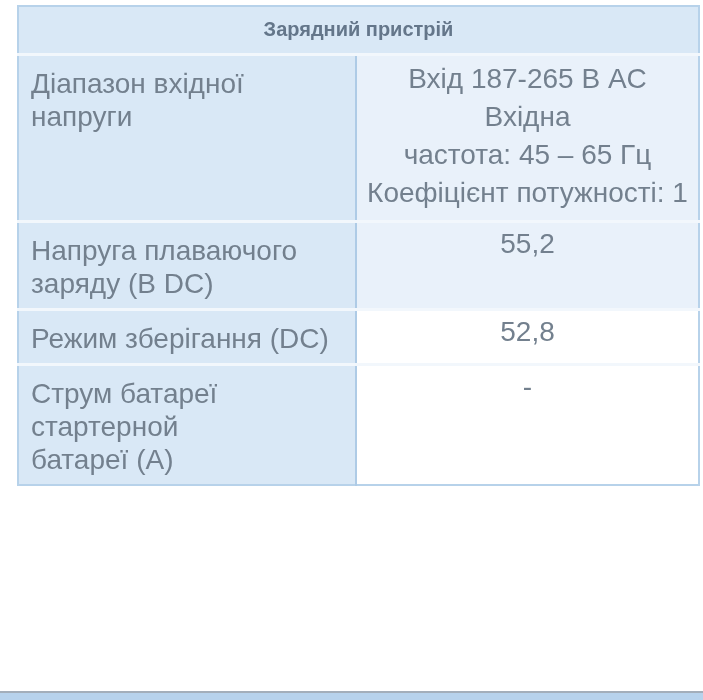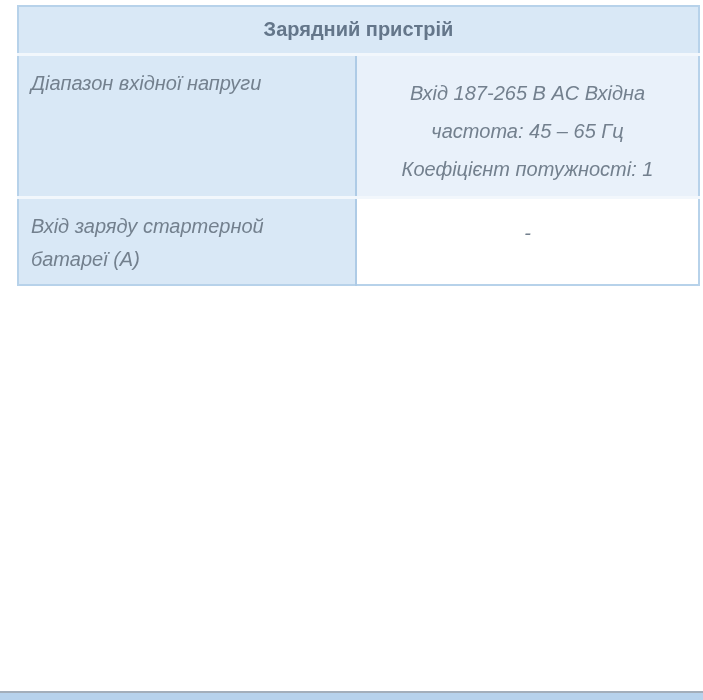--- a/index.html
+++ b/index.html
@@ -34,37 +34,36 @@
     font-size: 20px;
     font-weight: bold;
     text-align: center;
     vertical-align: middle;
     padding: 4px 8px;
     box-sizing: border-box;
   }
   td {
     box-sizing: border-box;
     vertical-align: top;
-    font-size: 20px;
+    font-size: 28px;
     line-height: 33px;
     color: #73808e;
     border-top: 3px solid #f2f7fc;
     white-space: pre-line;
     overflow: hidden;
-    font-style: italic;
   }
   td.label-cell {
     background: #d9e8f6;
     text-align: left;
     padding: 11px 12px 8px 12px;
   }
   td.value-cell {
     background: #ffffff;
     text-align: center;
-    padding: 18px 8px 8px 8px;
+    padding: 4px 8px 8px 8px;
     border-left: 2px solid #aecbe6;
   }
   td.value-cell.alt { background: #e9f1fa; }
   td.tall-lines { line-height: 38px; }
 
   .h-head { height: 48px; }
   .h-r1 { height: 128px; }
   .h-r2 { height: 83px; }
   .h-r3 { height: 86px; }
   .h-r4 { height: 55px; }
@@ -98,22 +97,31 @@
         <th class="title-cell" colspan="2">Зарядний пристрій</th>
       </tr>
     </thead>
     <tbody>
       <tr class="h-r1">
         <td class="label-cell">Діапазон вхідної напруги</td>
         <td class="value-cell alt tall-lines">Вхід 187-265 В AC Вхідна
 частота: 45 – 65 Гц
 Коефіцієнт потужності: 1</td>
       </tr>
+      <tr class="h-r3">
+        <td class="label-cell">Напруга плаваючого
+заряду (В DC)</td>
+        <td class="value-cell alt">55,2</td>
+      </tr>
+      <tr class="h-r4">
+        <td class="label-cell">Режим зберігання (DC)</td>
+        <td class="value-cell">52,8</td>
+      </tr>
       <tr class="h-r6">
-        <td class="label-cell">Вхід заряду стартерной
+        <td class="label-cell">Струм батареї стартерной
 батареї (А)</td>
         <td class="value-cell">-</td>
       </tr>
     </tbody>
   </table>
 
   <div class="bottom-strip"></div>
 
 </div>
 

